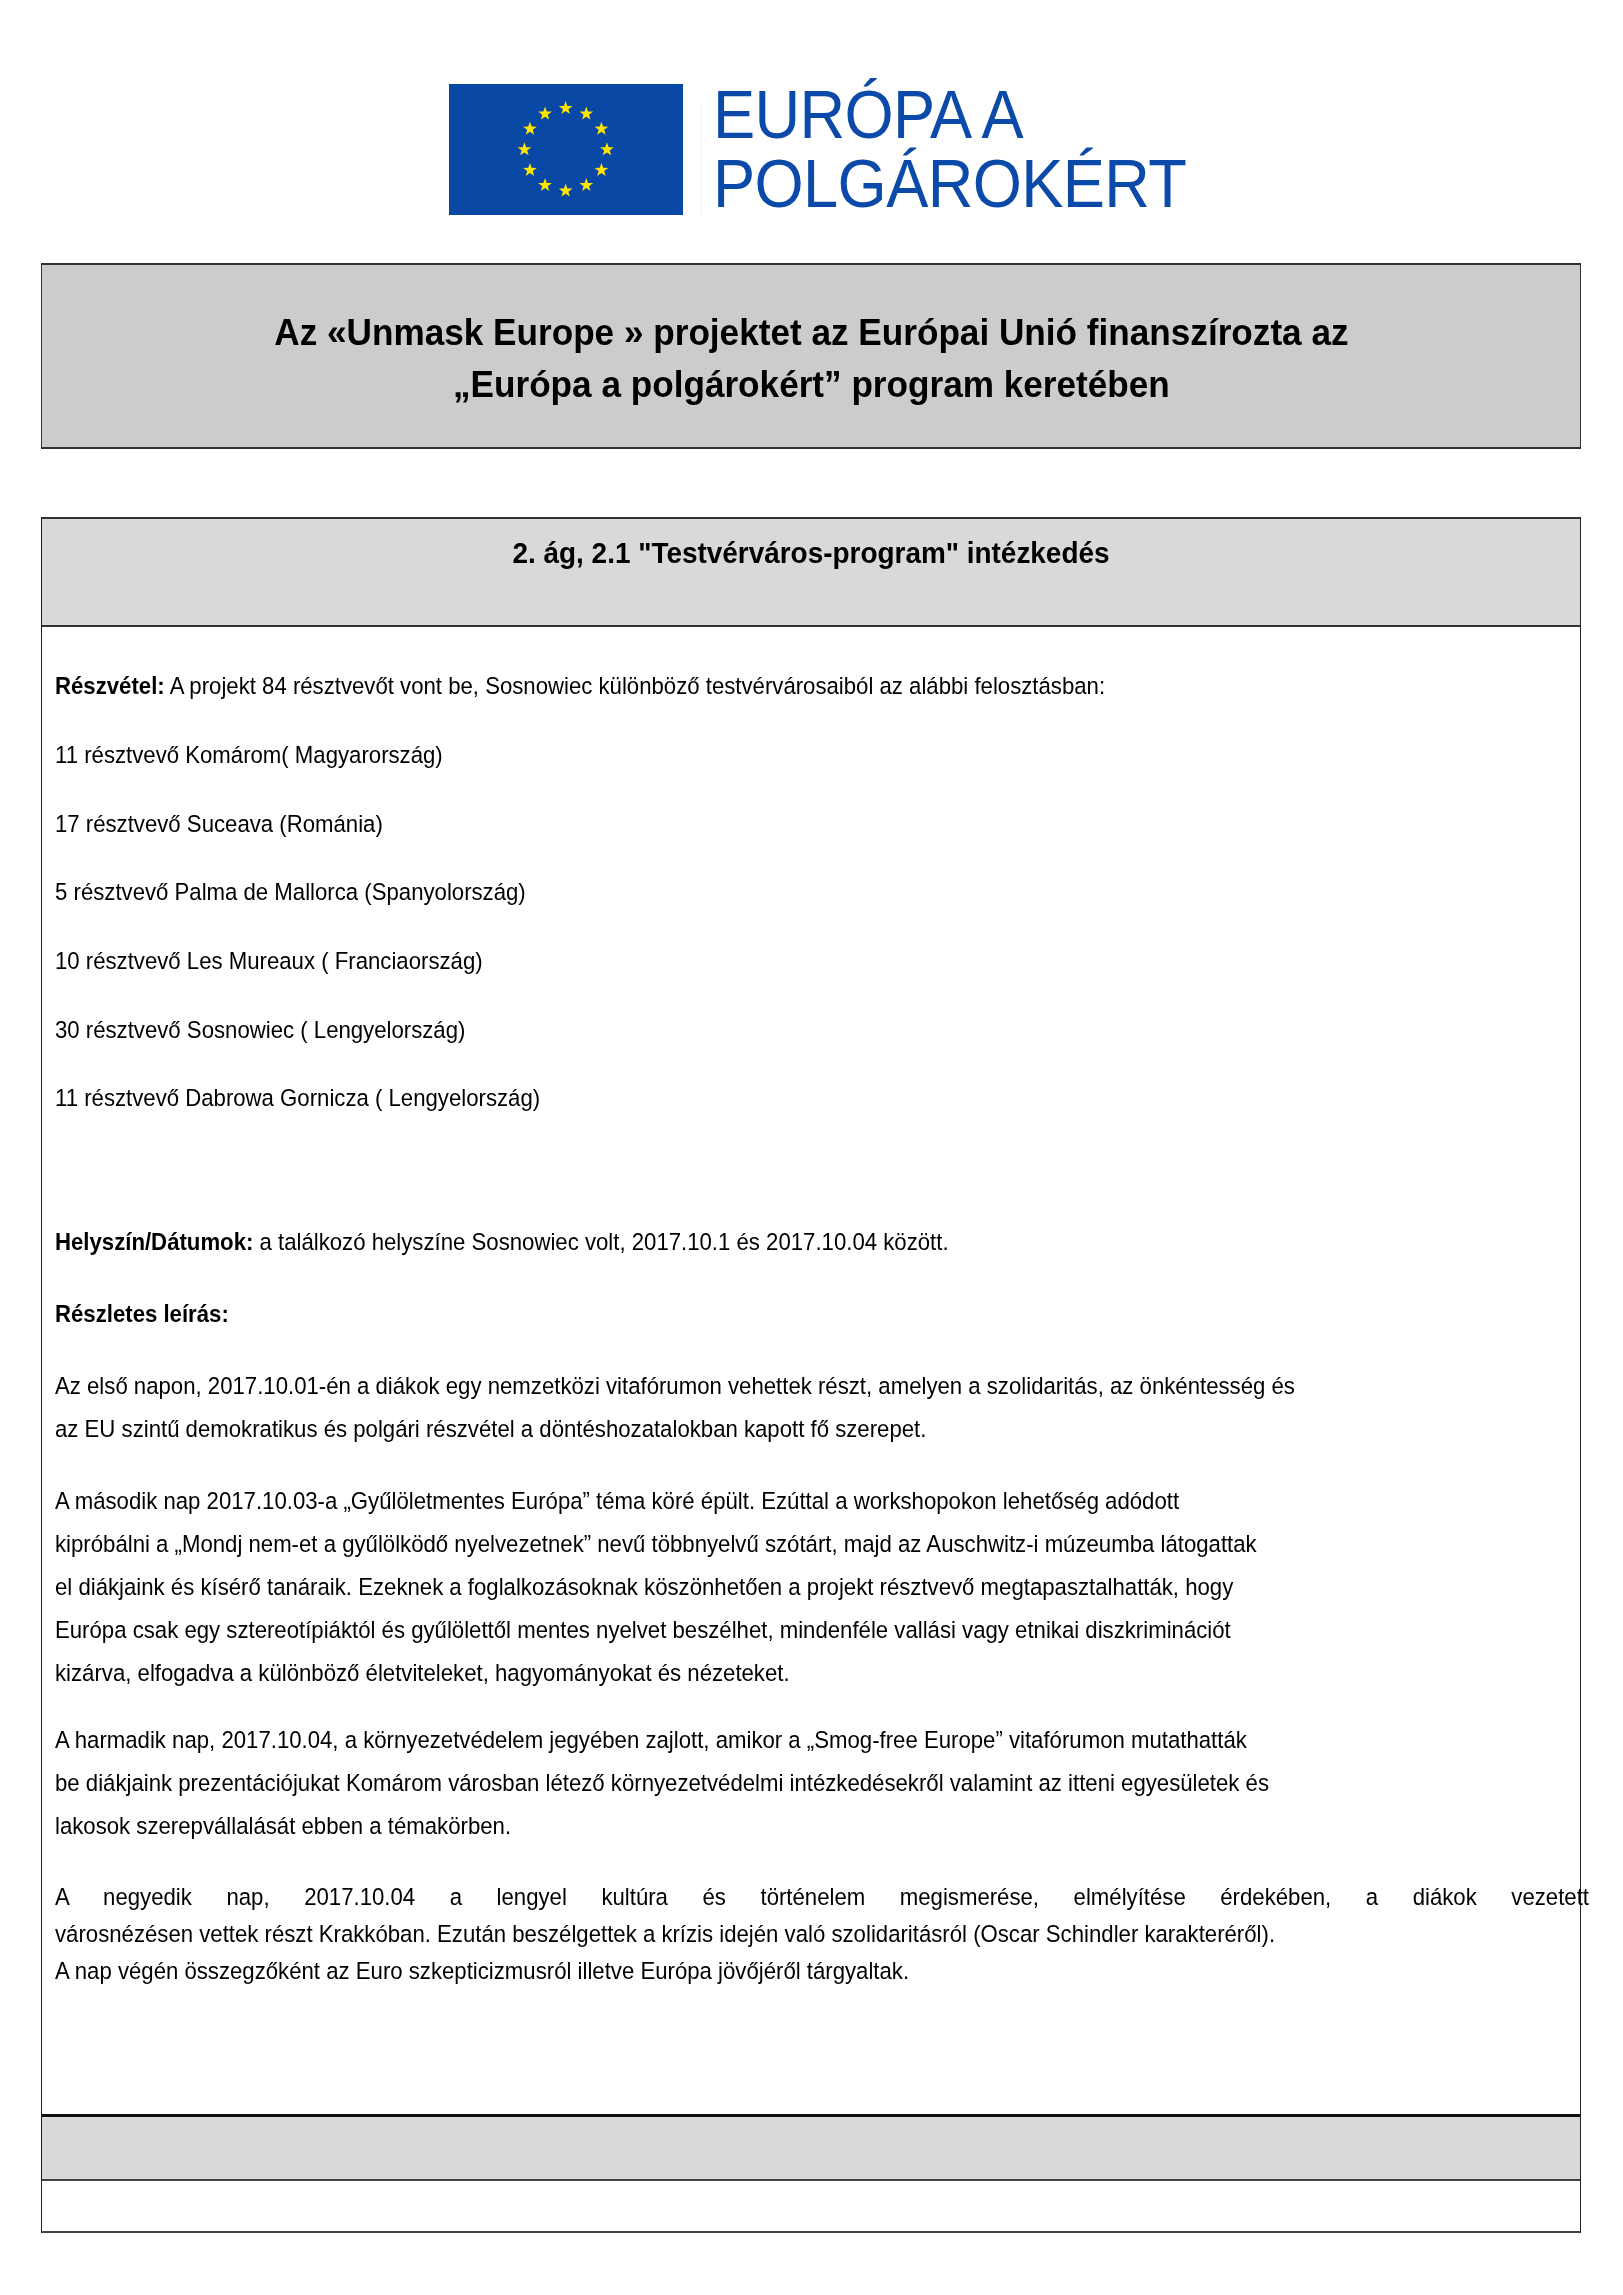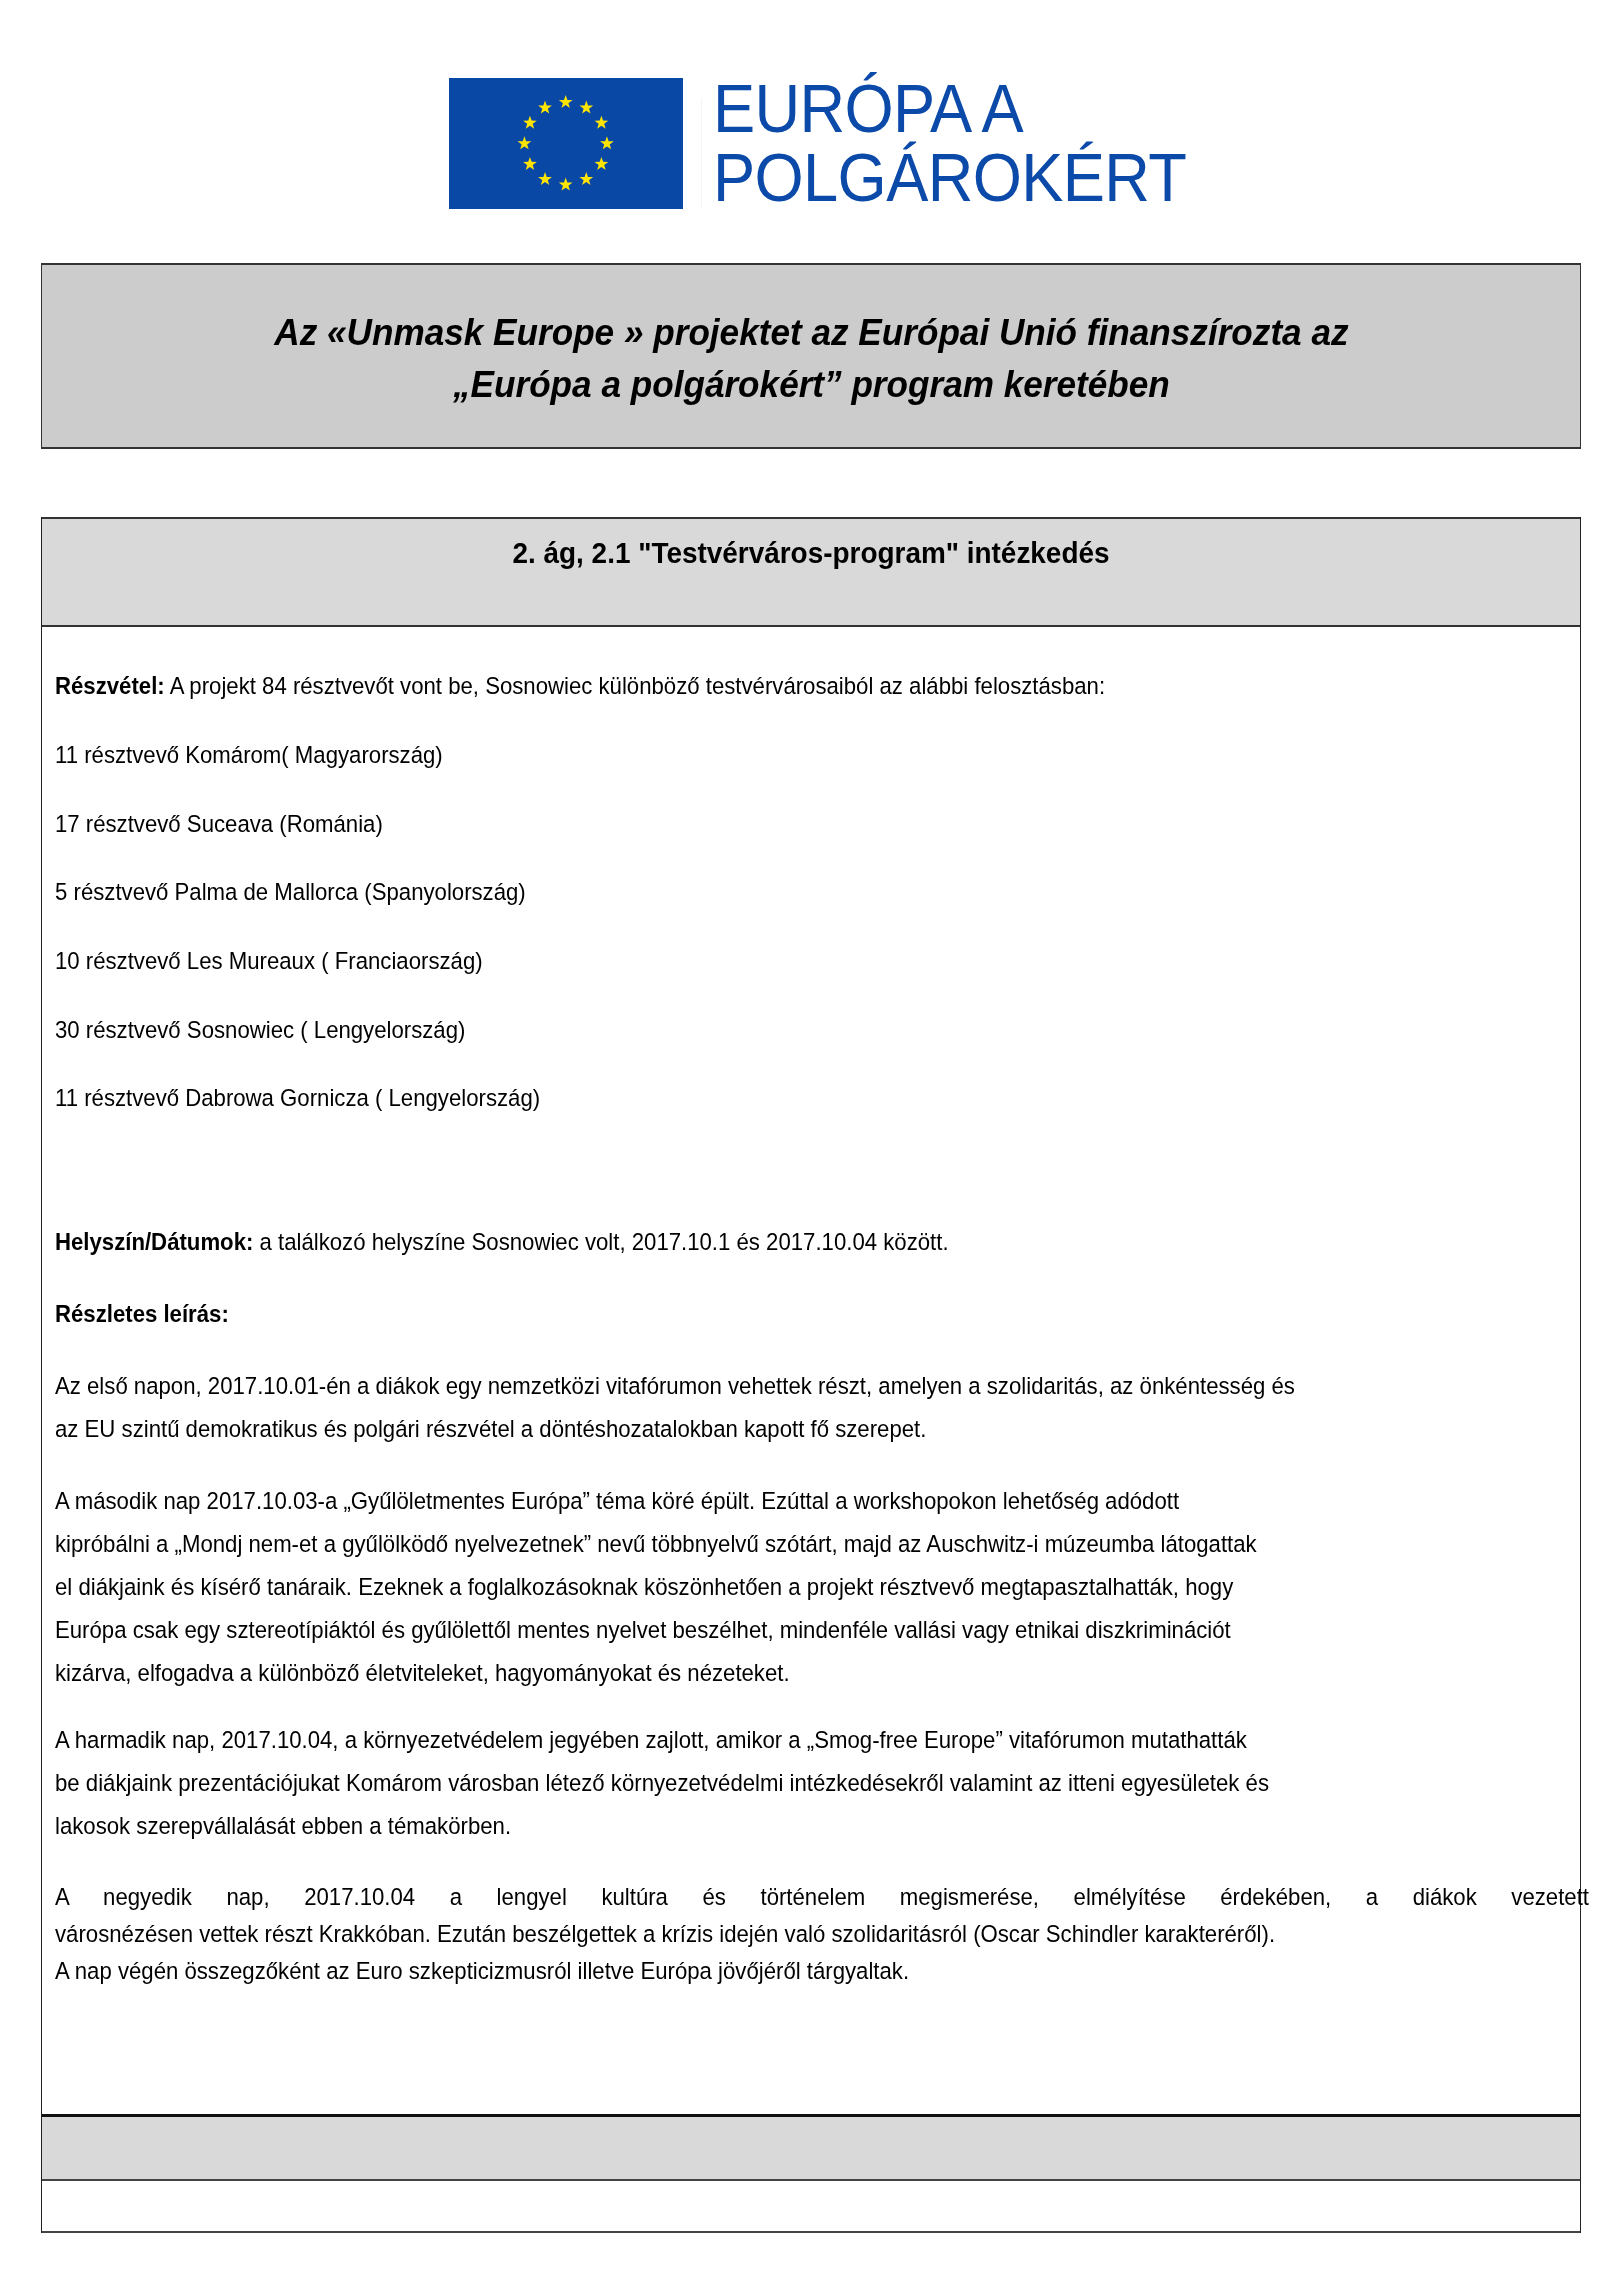--- a/index.html
+++ b/index.html
@@ -1,27 +1,27 @@
 <!DOCTYPE html>
 <html style="font-size:10.5px"><head>
 <meta charset="utf-8">
 <style>
   html, body { margin: 0; padding: 0; background: #ffffff; }
   body { width: 1623px; height: 2295px; position: relative; overflow: hidden; font-family: "Liberation Sans", sans-serif; color: #000; }
 
   
-  .logo { position: absolute; left: 449px; top: 78px; width: 785px; height: 137px; }
+  .logo { position: absolute; left: 449px; top: 84px; width: 785px; height: 137px; }
   .flag { position: absolute; left: 0; top: 0; width: 234px; height: 131px; background: #0a48a6; }
   .flag svg { width: 100%; height: 100%; display: block; }
   .logo-text { position: absolute; left: 264px; top: -3.9px; color: #0b4aa9; font-size: 68px; line-height: 68px; font-weight: normal; transform: scaleX(0.93); transform-origin: left top; white-space: nowrap; letter-spacing: -0.7px; }
   .logo-text div { height: 69px; }
   .logo-sep { position: absolute; left: 252px; top: 19.6px; width: 1.3px; height: 111px; background: #f2f4f8; }
 
   
-  .title-box { position: absolute; left: 41px; top: 263px; width: 1538px; height: 182px; background: #cccccc; border: 1.3px solid #333; border-top-width: 2px; border-bottom-width: 2px; display: flex; align-items: center; justify-content: center; font-style: italic; }
+  .title-box { position: absolute; left: 41px; top: 263px; width: 1538px; height: 182px; background: #cccccc; border: 1.3px solid #333; border-top-width: 2px; border-bottom-width: 2px; display: flex; align-items: center; justify-content: center; }
   .title-box .title { text-align: center; font-weight: bold; font-size: 37px; line-height: 52px; transform: scaleX(0.95); margin-top: 5.2px; }
 
   
   .table { position: absolute; left: 41px; top: 517px; width: 1538px; height: 1716px; border-left: 1.3px solid #222; border-right: 1.3px solid #222; }
   .row-head { position: absolute; left: 0; top: 0; width: 100%; height: 106px; background: #d9d9d9; border-top: 2px solid #333; border-bottom: 2.6px solid #333; }
   .row-head .section-title { position: absolute; left: 0; right: 0; top: 14.4px; text-align: center; font-weight: bold; font-size: 29.4px; line-height: 39px; transform: scaleX(0.95); }
 
   .body-cell { position: absolute; left: 4px; top: 111px; width: 100%; height: 1487px; }
   .txt { position: absolute; left: 8.5px; font-size: 24.5px; line-height: 29px; white-space: nowrap; transform: scaleX(0.905); transform-origin: left top; }
   .txt b { font-weight: bold; }

